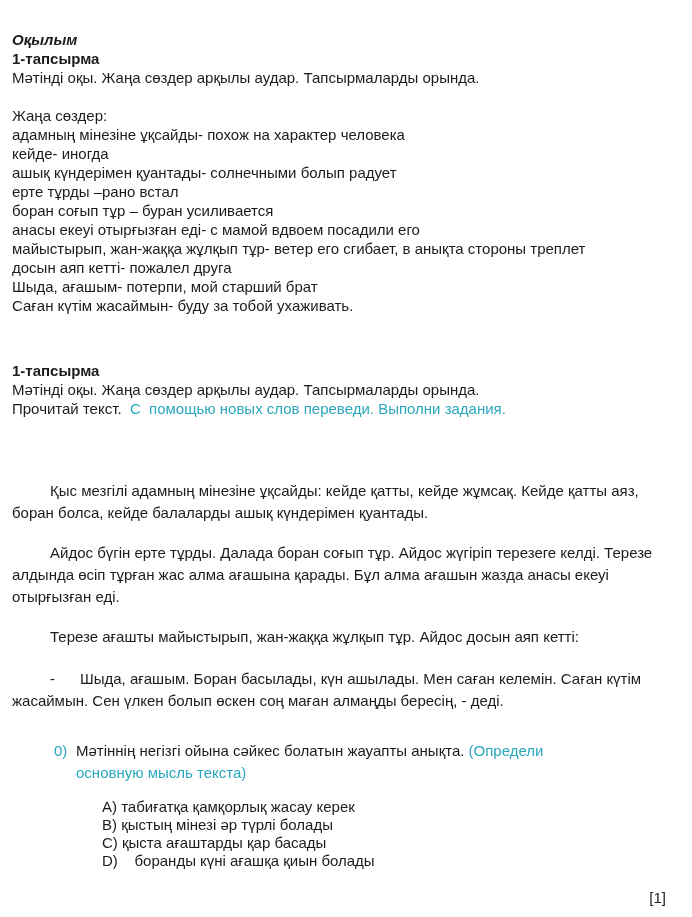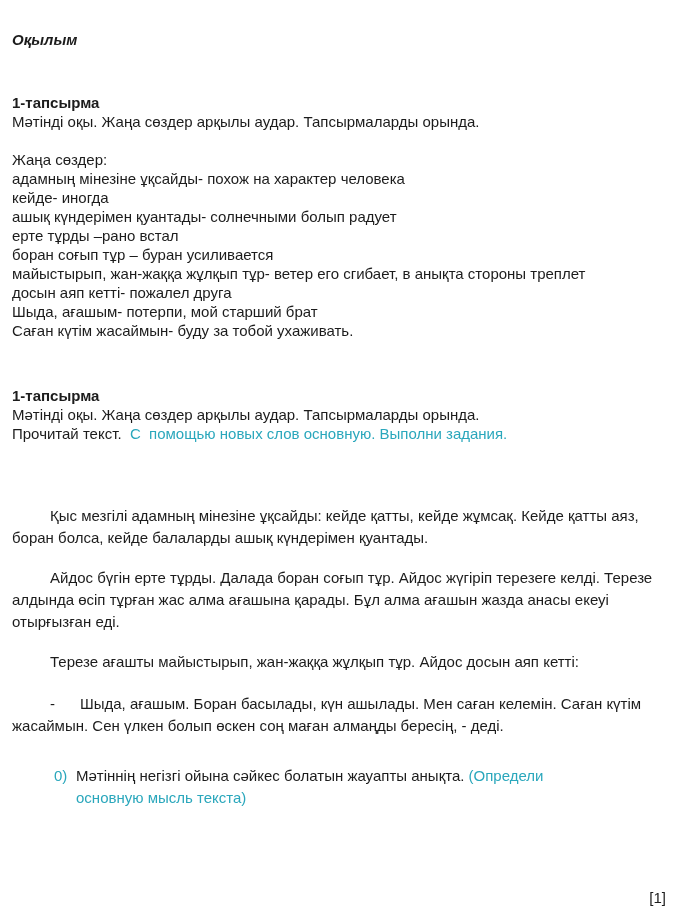--- a/index.html
+++ b/index.html
@@ -25,21 +25,20 @@
     white-space: pre-wrap;
   }
   .section-title {
     font-weight: bold;
     font-style: italic;
     line-height: 19px;
   }
   .task-title {
     font-weight: bold;
     line-height: 19px;
-    margin-top: 44px;
   }
   .spacer {
     height: 19px;
   }
   .vocab-list .line {
     line-height: 19px;
   }
   .task2 {
     margin-top: 46px;
   }
@@ -96,40 +95,47 @@
 
   <div class="spacer"></div>
 
   <div class="vocab-list">
     <div class="line">Жаңа сөздер:</div>
     <div class="line">адамның мінезіне ұқсайды- похож на характер человека</div>
     <div class="line">кейде- иногда</div>
     <div class="line">ашық күндерімен қуантады- солнечными болып радует</div>
     <div class="line">ерте тұрды –рано встал</div>
     <div class="line">боран соғып тұр – буран усиливается</div>
+    <div class="line">анасы екеуі отырғызған еді- с мамой вдвоем посадили его</div>
     <div class="line">майыстырып, жан-жаққа жұлқып тұр- ветер его сгибает, в анықта стороны треплет</div>
     <div class="line">досын аяп кетті- пожалел друга</div>
     <div class="line">Шыда, ағашым- потерпи, мой старший брат</div>
     <div class="line">Саған күтім жасаймын- буду за тобой ухаживать.</div>
   </div>
 
   <div class="task2">
     <div class="task-title">1-тапсырма</div>
     <div class="line">Мәтінді оқы. Жаңа сөздер арқылы аудар. Тапсырмаларды орында.</div>
-    <div class="line"><span>Прочитай текст.  </span><span class="accent">С  помощью новых слов основную. Выполни задания.</span></div>
+    <div class="line"><span>Прочитай текст.  </span><span class="accent">С  помощью новых слов переведи. Выполни задания.</span></div>
   </div>
 
   <div class="reading">
     <p>Қыс мезгілі адамның мінезіне ұқсайды: кейде қатты, кейде жұмсақ. Кейде қатты аяз, боран болса, кейде балаларды ашық күндерімен қуантады.</p>
     <p>Айдос бүгін ерте тұрды. Далада боран соғып тұр. Айдос жүгіріп терезеге келді. Терезе алдында өсіп тұрған жас алма ағашына қарады. Бұл алма ағашын жазда анасы екеуі отырғызған еді.</p>
     <p>Терезе ағашты майыстырып, жан-жаққа жұлқып тұр. Айдос досын аяп кетті:</p>
     <p class="dialogue">-&nbsp;&nbsp;&nbsp;&nbsp;&nbsp;&nbsp;Шыда, ағашым. Боран басылады, күн ашылады. Мен саған келемін. Саған күтім жасаймын. Сен үлкен болып өскен соң маған алмаңды бересің, - деді.</p>
   </div>
 
   <div class="question">
     <span class="qnum accent">0)</span>
     <span class="qbody"><span>Мәтіннің негізгі ойына сәйкес болатын жауапты анықта. </span><span class="accent">(Определи основную мысль текста)</span></span>
   </div>
 
+  <div class="options">
+    <div class="line">А) табиғатқа қамқорлық жасау керек</div>
+    <div class="line">В) қыстың мінезі әр түрлі болады</div>
+    <div class="line">С) қыста ағаштарды қар басады</div>
+    <div class="line">D)&nbsp;&nbsp;&nbsp;&nbsp;боранды күні ағашқа қиын болады</div>
+  </div>
 
   <div class="page-number">[1]</div>
 
 </div>
 
 </body></html>

